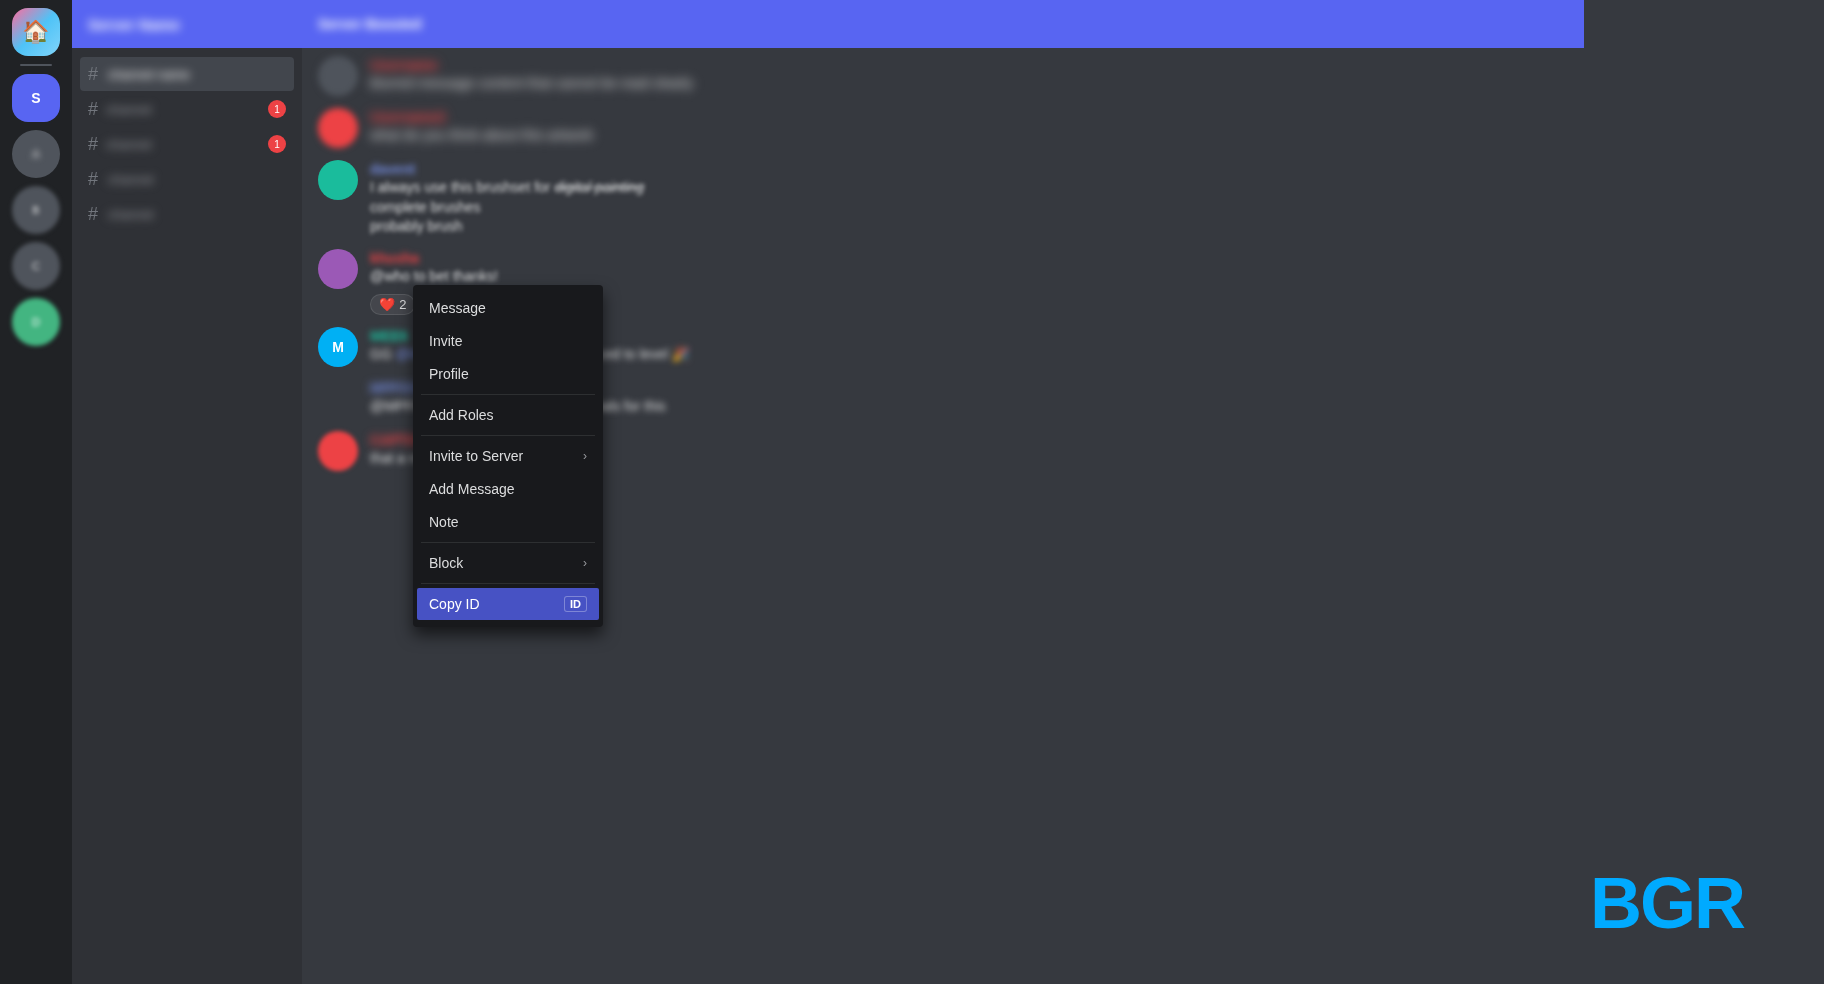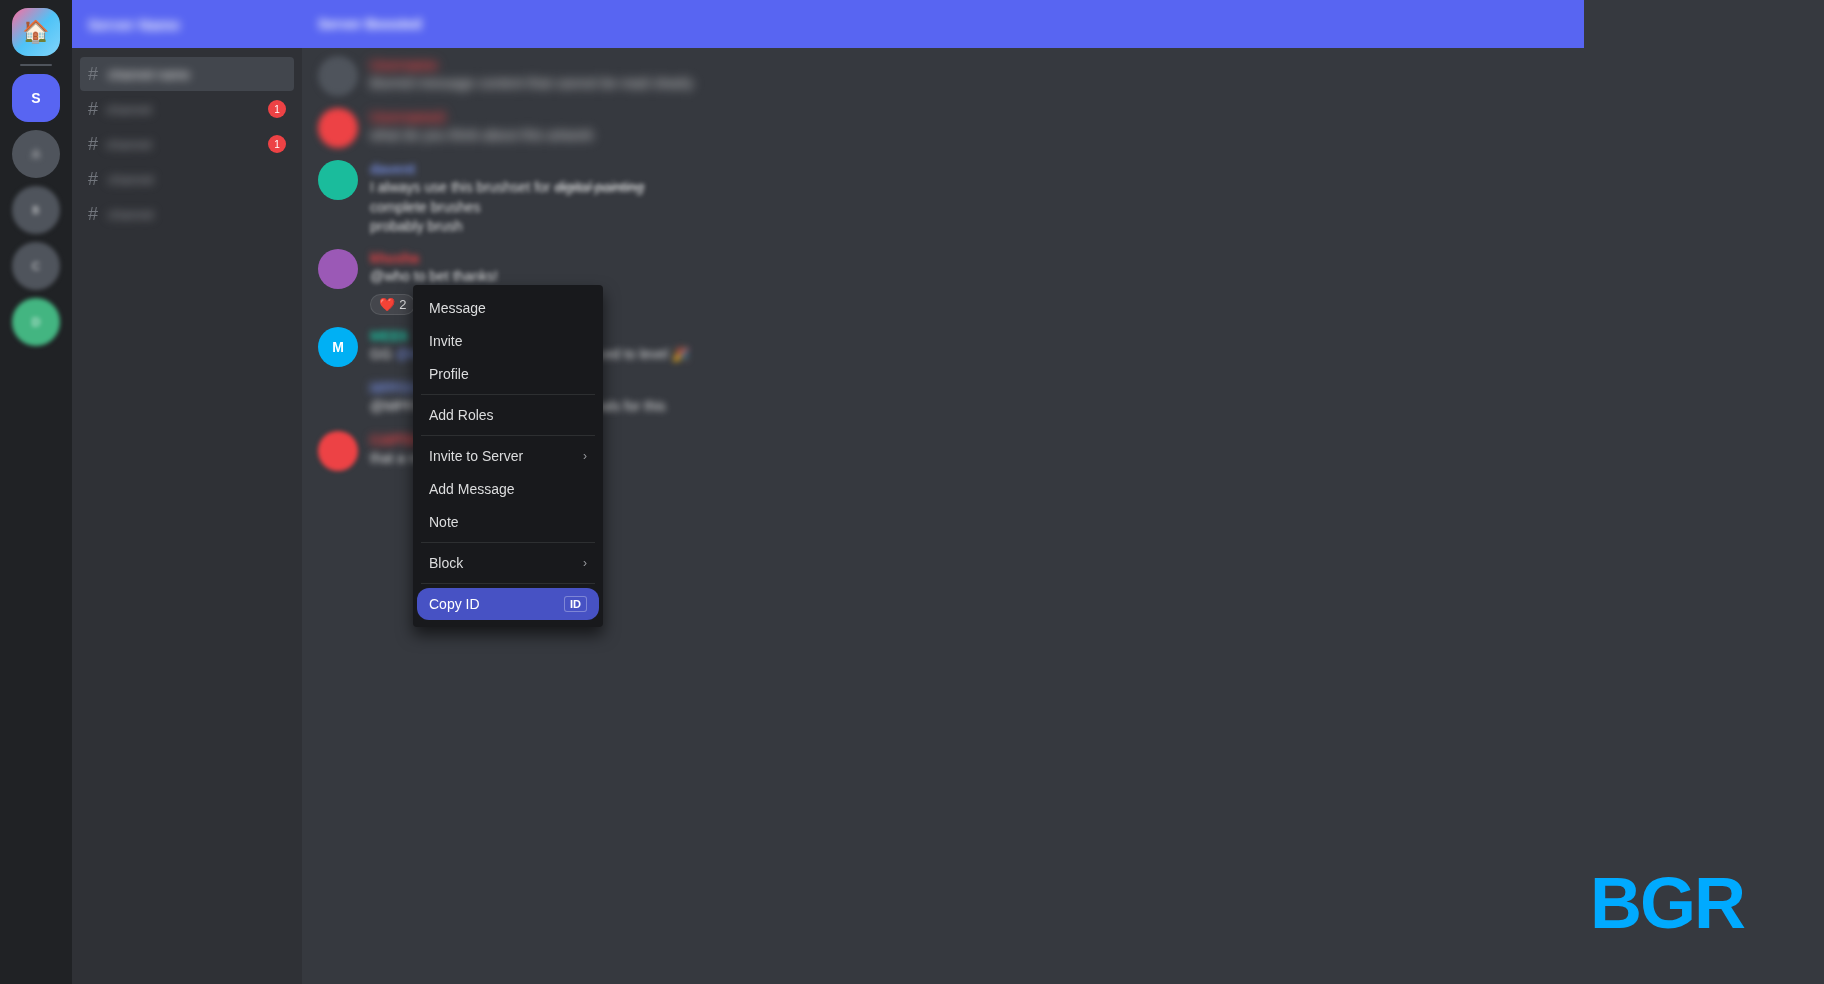--- a/index.html
+++ b/index.html
@@ -206,21 +206,21 @@
       color: #dcddde;
       font-size: 14px;
       cursor: pointer;
       border-radius: 2px;
       margin: 1px 4px;
     }
 
     .context-menu-item.highlighted {
       background: #4752c4;
       color: white;
-      border-radius: 12px;
+      border-radius: 2px;
     }
 
     .context-menu-divider {
       height: 1px;
       background: #2d2f31;
       margin: 4px 8px;
     }
 
     .context-menu-arrow {
       color: #96989d;

